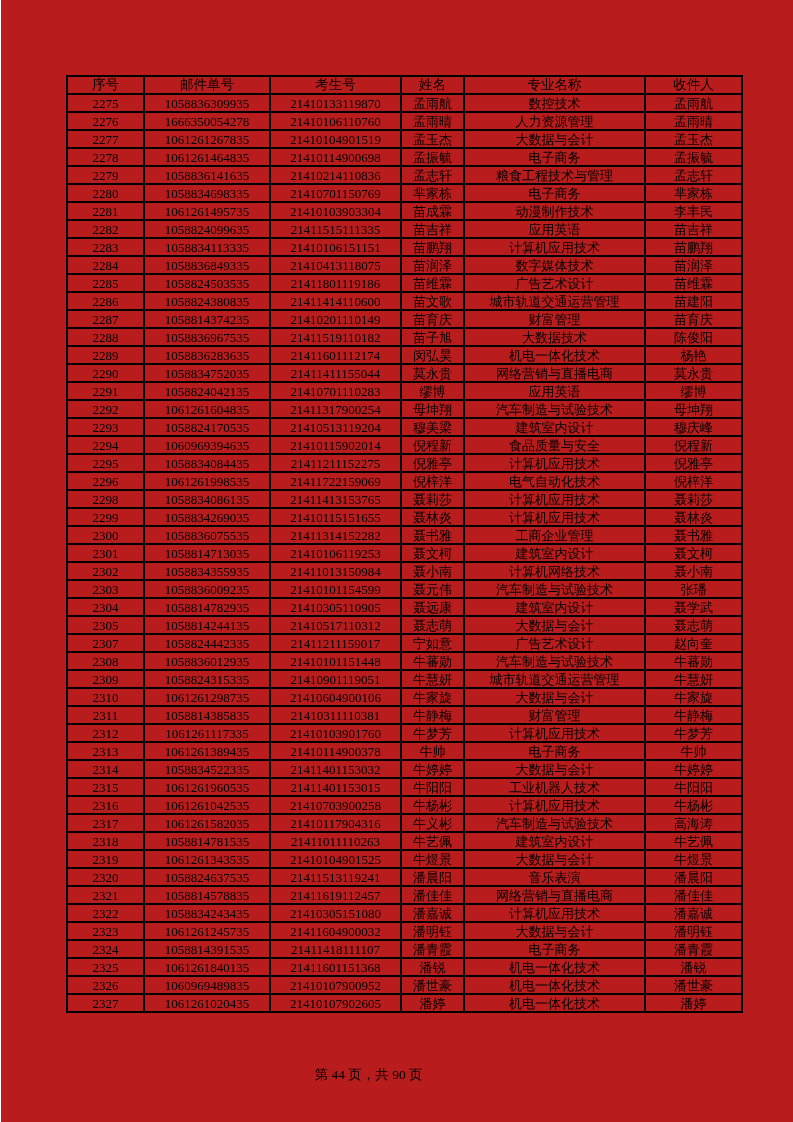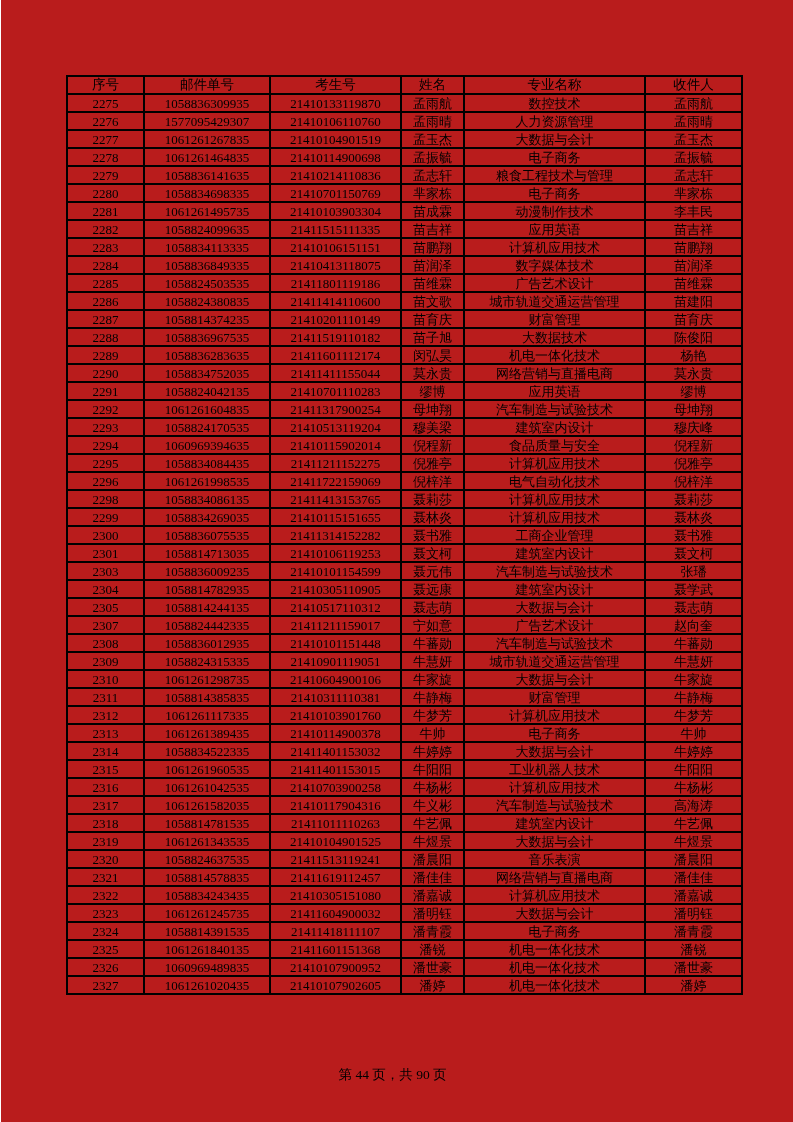--- a/index.html
+++ b/index.html
@@ -44,21 +44,20 @@
   table.roster th {
     font-size: 13.5px;
   }
   .page-footer {
     position: absolute;
     left: 0;
     top: 1066px;
     width: 735px;
     text-align: center;
     font-size: 13.5px;
-    margin-left: 24px;
   }
 </style>
 </head>
 <body>
 
 <div class="sheet">
 
   <table class="roster">
     <colgroup>
       <col style="width:77px">
@@ -82,21 +81,21 @@
         <tr>
           <td>2275</td>
           <td>1058836309935</td>
           <td>21410133119870</td>
           <td>孟雨航</td>
           <td>数控技术</td>
           <td>孟雨航</td>
         </tr>
         <tr>
           <td>2276</td>
-          <td>1577095429307</td>
+          <td>1666350054278</td>
           <td>21410106110760</td>
           <td>孟雨晴</td>
           <td>人力资源管理</td>
           <td>孟雨晴</td>
         </tr>
         <tr>
           <td>2277</td>
           <td>1061261267835</td>
           <td>21410104901519</td>
           <td>孟玉杰</td>
@@ -279,20 +278,28 @@
           <td>工商企业管理</td>
           <td>聂书雅</td>
         </tr>
         <tr>
           <td>2301</td>
           <td>1058814713035</td>
           <td>21410106119253</td>
           <td>聂文柯</td>
           <td>建筑室内设计</td>
           <td>聂文柯</td>
+        </tr>
+        <tr>
+          <td>2302</td>
+          <td>1058834355935</td>
+          <td>21411013150984</td>
+          <td>聂小南</td>
+          <td>计算机网络技术</td>
+          <td>聂小南</td>
         </tr>
         <tr>
           <td>2303</td>
           <td>1058836009235</td>
           <td>21410101154599</td>
           <td>聂元伟</td>
           <td>汽车制造与试验技术</td>
           <td>张璠</td>
         </tr>
         <tr>

